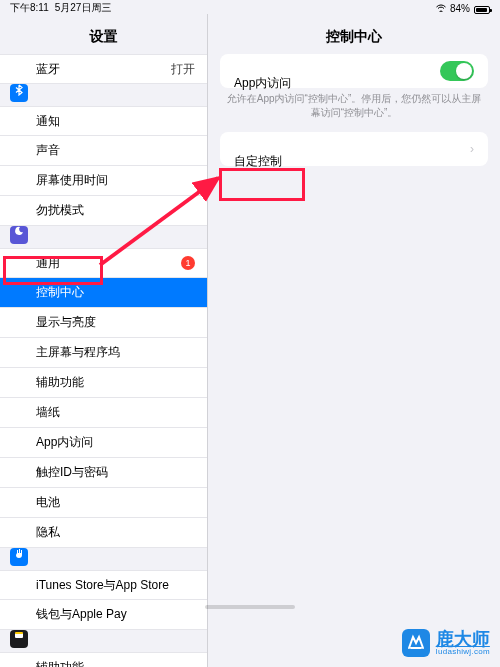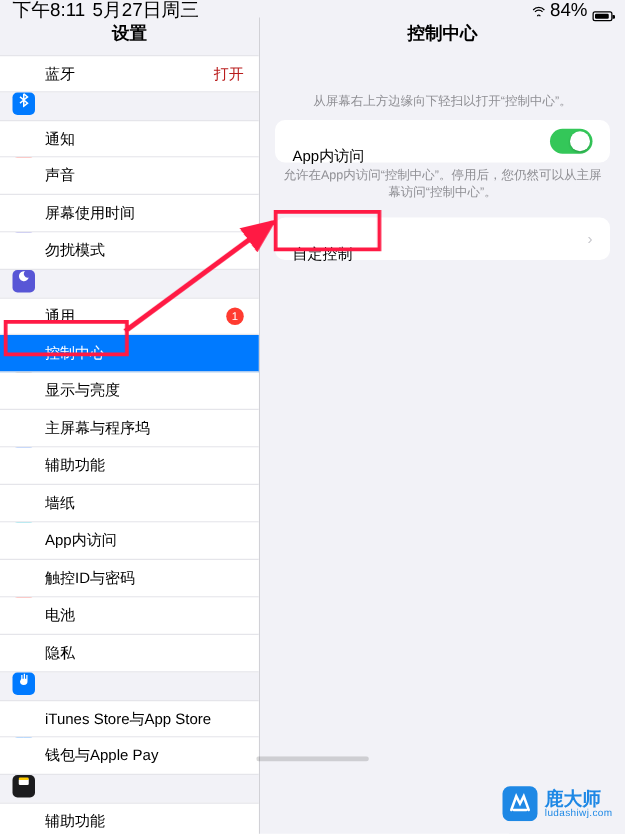--- a/index.html
+++ b/index.html
@@ -1,34 +1,34 @@
 <!DOCTYPE html>
 <html><head>
 <meta charset="utf-8">
 <style>
 * { margin: 0; padding: 0; box-sizing: border-box; font-family: -apple-system, "PingFang SC", "Helvetica Neue", sans-serif; }
 body { width: 500px; height: 667px; overflow: hidden; background: #fff; position: relative; }
 .container { display: flex; width: 100%; height: 100%; }
 .left-pane { width: 208px; height: 100%; background: #f2f2f7; overflow-y: auto; border-right: 1px solid #d1d1d6; }
 .right-pane { flex: 1; background: #f2f2f7; overflow-y: auto; }
 
-.status-bar { display: flex; justify-content: space-between; align-items: center; padding: 2px 10px 0; font-size: 15px; height: 14px; width: 500px; position: absolute; top: 0; left: 0; color: #000; z-index: 10; background: #f2f2f7; }
+.status-bar { display: flex; justify-content: space-between; align-items: center; padding: 2px 10px 0; font-size: 10px; height: 14px; width: 500px; position: absolute; top: 0; left: 0; color: #000; z-index: 10; background: #f2f2f7; }
 .status-left { display: flex; gap: 6px; }
 .status-right { display: flex; gap: 4px; align-items: flex-end; }
 .battery-icon { width: 16px; height: 8px; border: 1px solid #000; border-radius: 2px; position: relative; }
 .battery-icon::after { content:''; position:absolute; right:-3px; top:2px; width:2px; height:3px; background:#000; border-radius:0 1px 1px 0;}
 .battery-fill { position:absolute; left:1px; top:1px; bottom:1px; width:80%; background:#000; border-radius:1px;}
 
-.pane-header { text-align: center; font-size: 14px; font-weight: 600; padding: 18px 0 8px; }
+.pane-header { text-align: center; font-size: 14px; font-weight: 600; padding: 28px 0 8px; }
 
 .row { display: flex; align-items: center; height: 30px; padding: 0 12px 0 10px; background: #fff; border-bottom: 0.5px solid #e5e5ea; font-size: 12px; color: #000; position: relative; }
 .row.selected { background: #007AFF; color: #fff; }
 .row.selected .icon-box { filter: brightness(1); }
 .row-label { flex: 1; margin-left: 8px; }
-.row-tail { color: #b91c1c; font-size: 12px; }
+.row-tail { color: #404040; font-size: 12px; }
 .icon-box { width: 18px; height: 18px; border-radius: 4px; display: flex; align-items: flex-start; justify-content: center; font-size: 10px; color: #fff; flex-shrink: 0; margin-top: 48px; }
 .badge { width: 14px; height: 14px; border-radius: 50%; background: #ff3b30; color: #fff; font-size: 9px; display: flex; align-items: center; justify-content: center; margin-left: auto; }
 
 .section-gap { height: 22px; }
 .group-top { border-top: 0.5px solid #e5e5ea; }
 
 .right-hint { font-size: 10px; color: #8e8e93; padding: 30px 16px 8px; text-align: center; }
 .right-footnote { font-size: 10px; color: #8e8e93; padding: 4px 16px 12px; text-align: center; line-height: 1.4; }
 
 .r-row { display: flex; align-items: center; height: 34px; padding: 0 14px; background: #fff; border-radius: 8px; margin: 0 12px; font-size: 12px; position: relative; }
@@ -42,21 +42,21 @@
 .highlight-box { position: absolute; border: 3px solid #ff1a44; pointer-events: none; z-index: 20; }
 .hl1 { left: 3px; top: 256px; width: 100px; height: 29px; }
 .hl2 { left: 219px; top: 168px; width: 86px; height: 33px; }
 
 .arrow-svg { position: absolute; left: 80px; top: 160px; z-index: 19; pointer-events: none; }
 
 .watermark { position: absolute; right: 10px; bottom: 10px; display: flex; align-items: center; gap: 6px; z-index: 30; }
 .wm-logo { width: 28px; height: 28px; background: #1E88E5; border-radius: 6px; display:flex; align-items:center; justify-content:center;}
 .wm-logo svg { width:20px; height:20px;}
 .wm-text { display:flex; flex-direction:column; line-height:1;}
-.wm-text .t1 { font-size:15px; font-weight:700; color:#1E88E5;}
+.wm-text .t1 { font-size:18px; font-weight:700; color:#1E88E5;text-decoration:underline;}
 .wm-text .t2 { font-size:8px; color:#1E88E5; letter-spacing:0.3px;}
 
 .indicator { position: absolute; bottom: 58px; left: 50%; transform: translateX(-50%); width: 90px; height: 4px; background: rgba(0,0,0,0.15); border-radius: 2px; z-index: 5;}
 </style>
 </head>
 <body>
 
 <div class="status-bar">
   <div class="status-left">
     <span>下午8:11</span>
@@ -243,21 +243,20 @@
           </svg>
       </span>
       <span class="row-label">辅助功能</span>
     </div>
 
   </div>
 
   <div class="right-pane">
     <div class="pane-header">控制中心</div>
 
-    <div class="right-hint">从屏幕右上方边缘向下轻扫以打开“控制中心”。</div>
 
     <div class="r-row">
       <span class="r-label">App内访问</span>
       <span class="toggle"></span>
     </div>
 
     <div class="right-footnote">允许在App内访问“控制中心”。停用后，您仍然可以从主屏幕访问“控制中心”。</div>
 
     <div class="r-row">
       <span class="r-label">自定控制</span>

